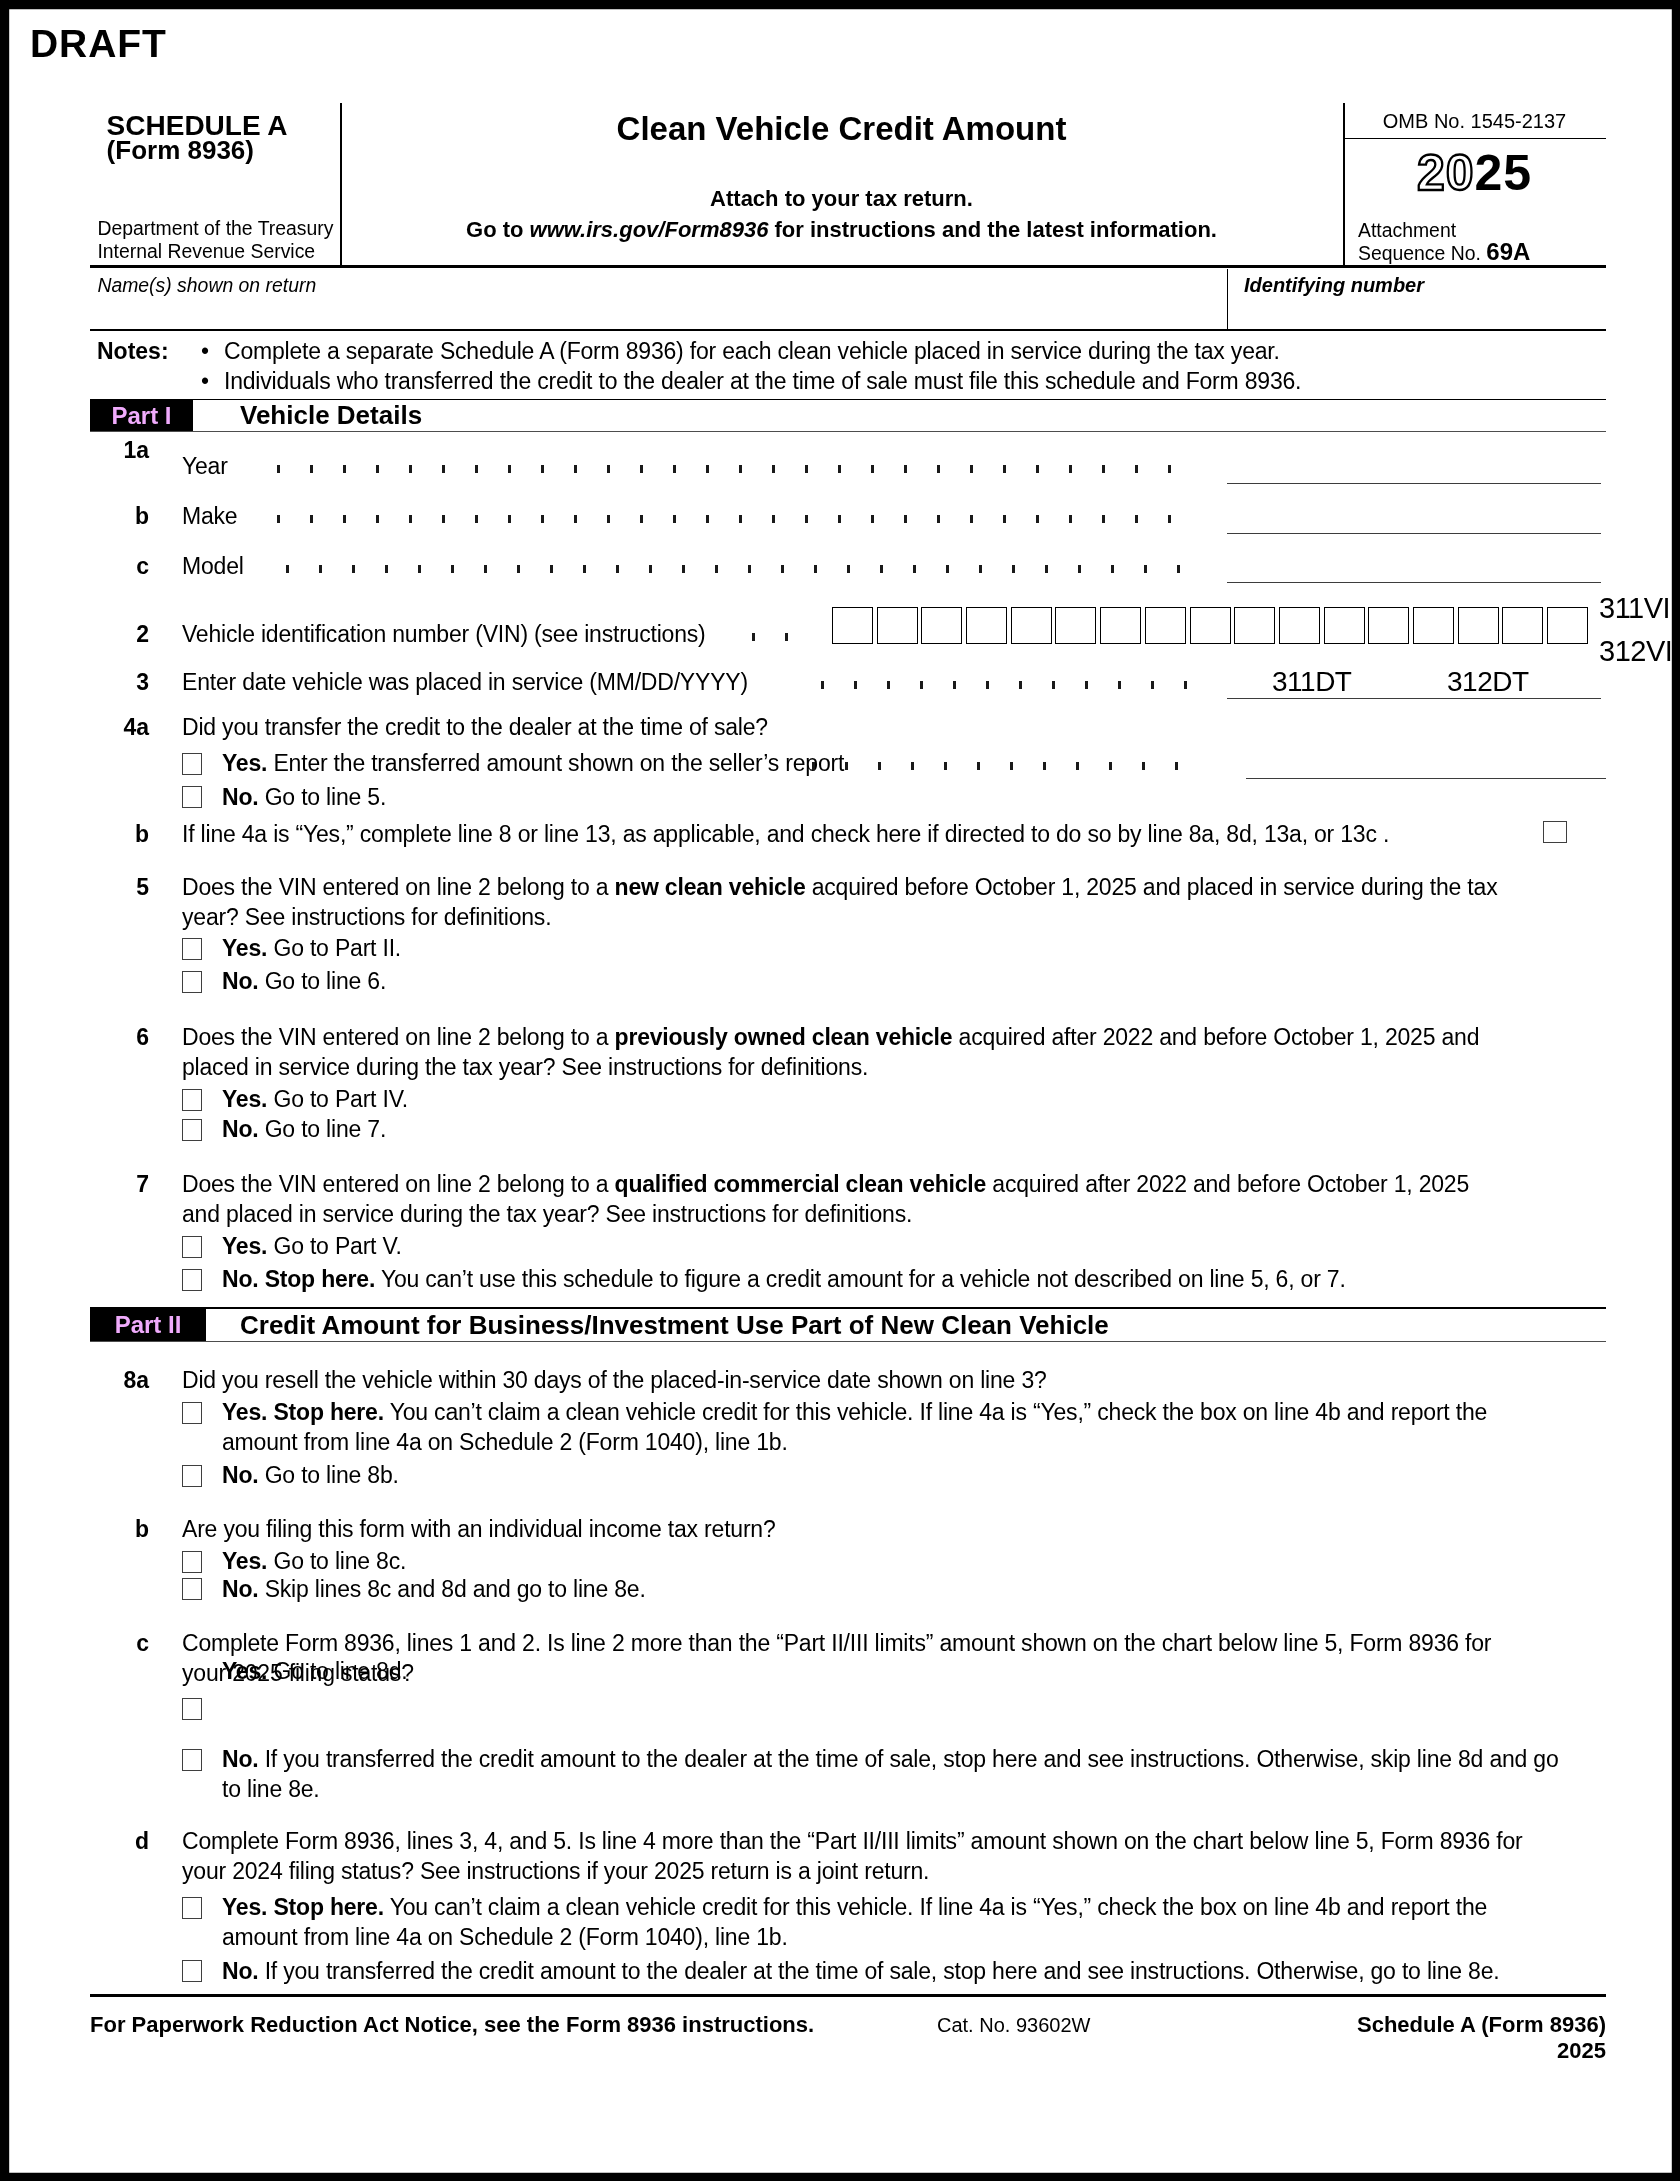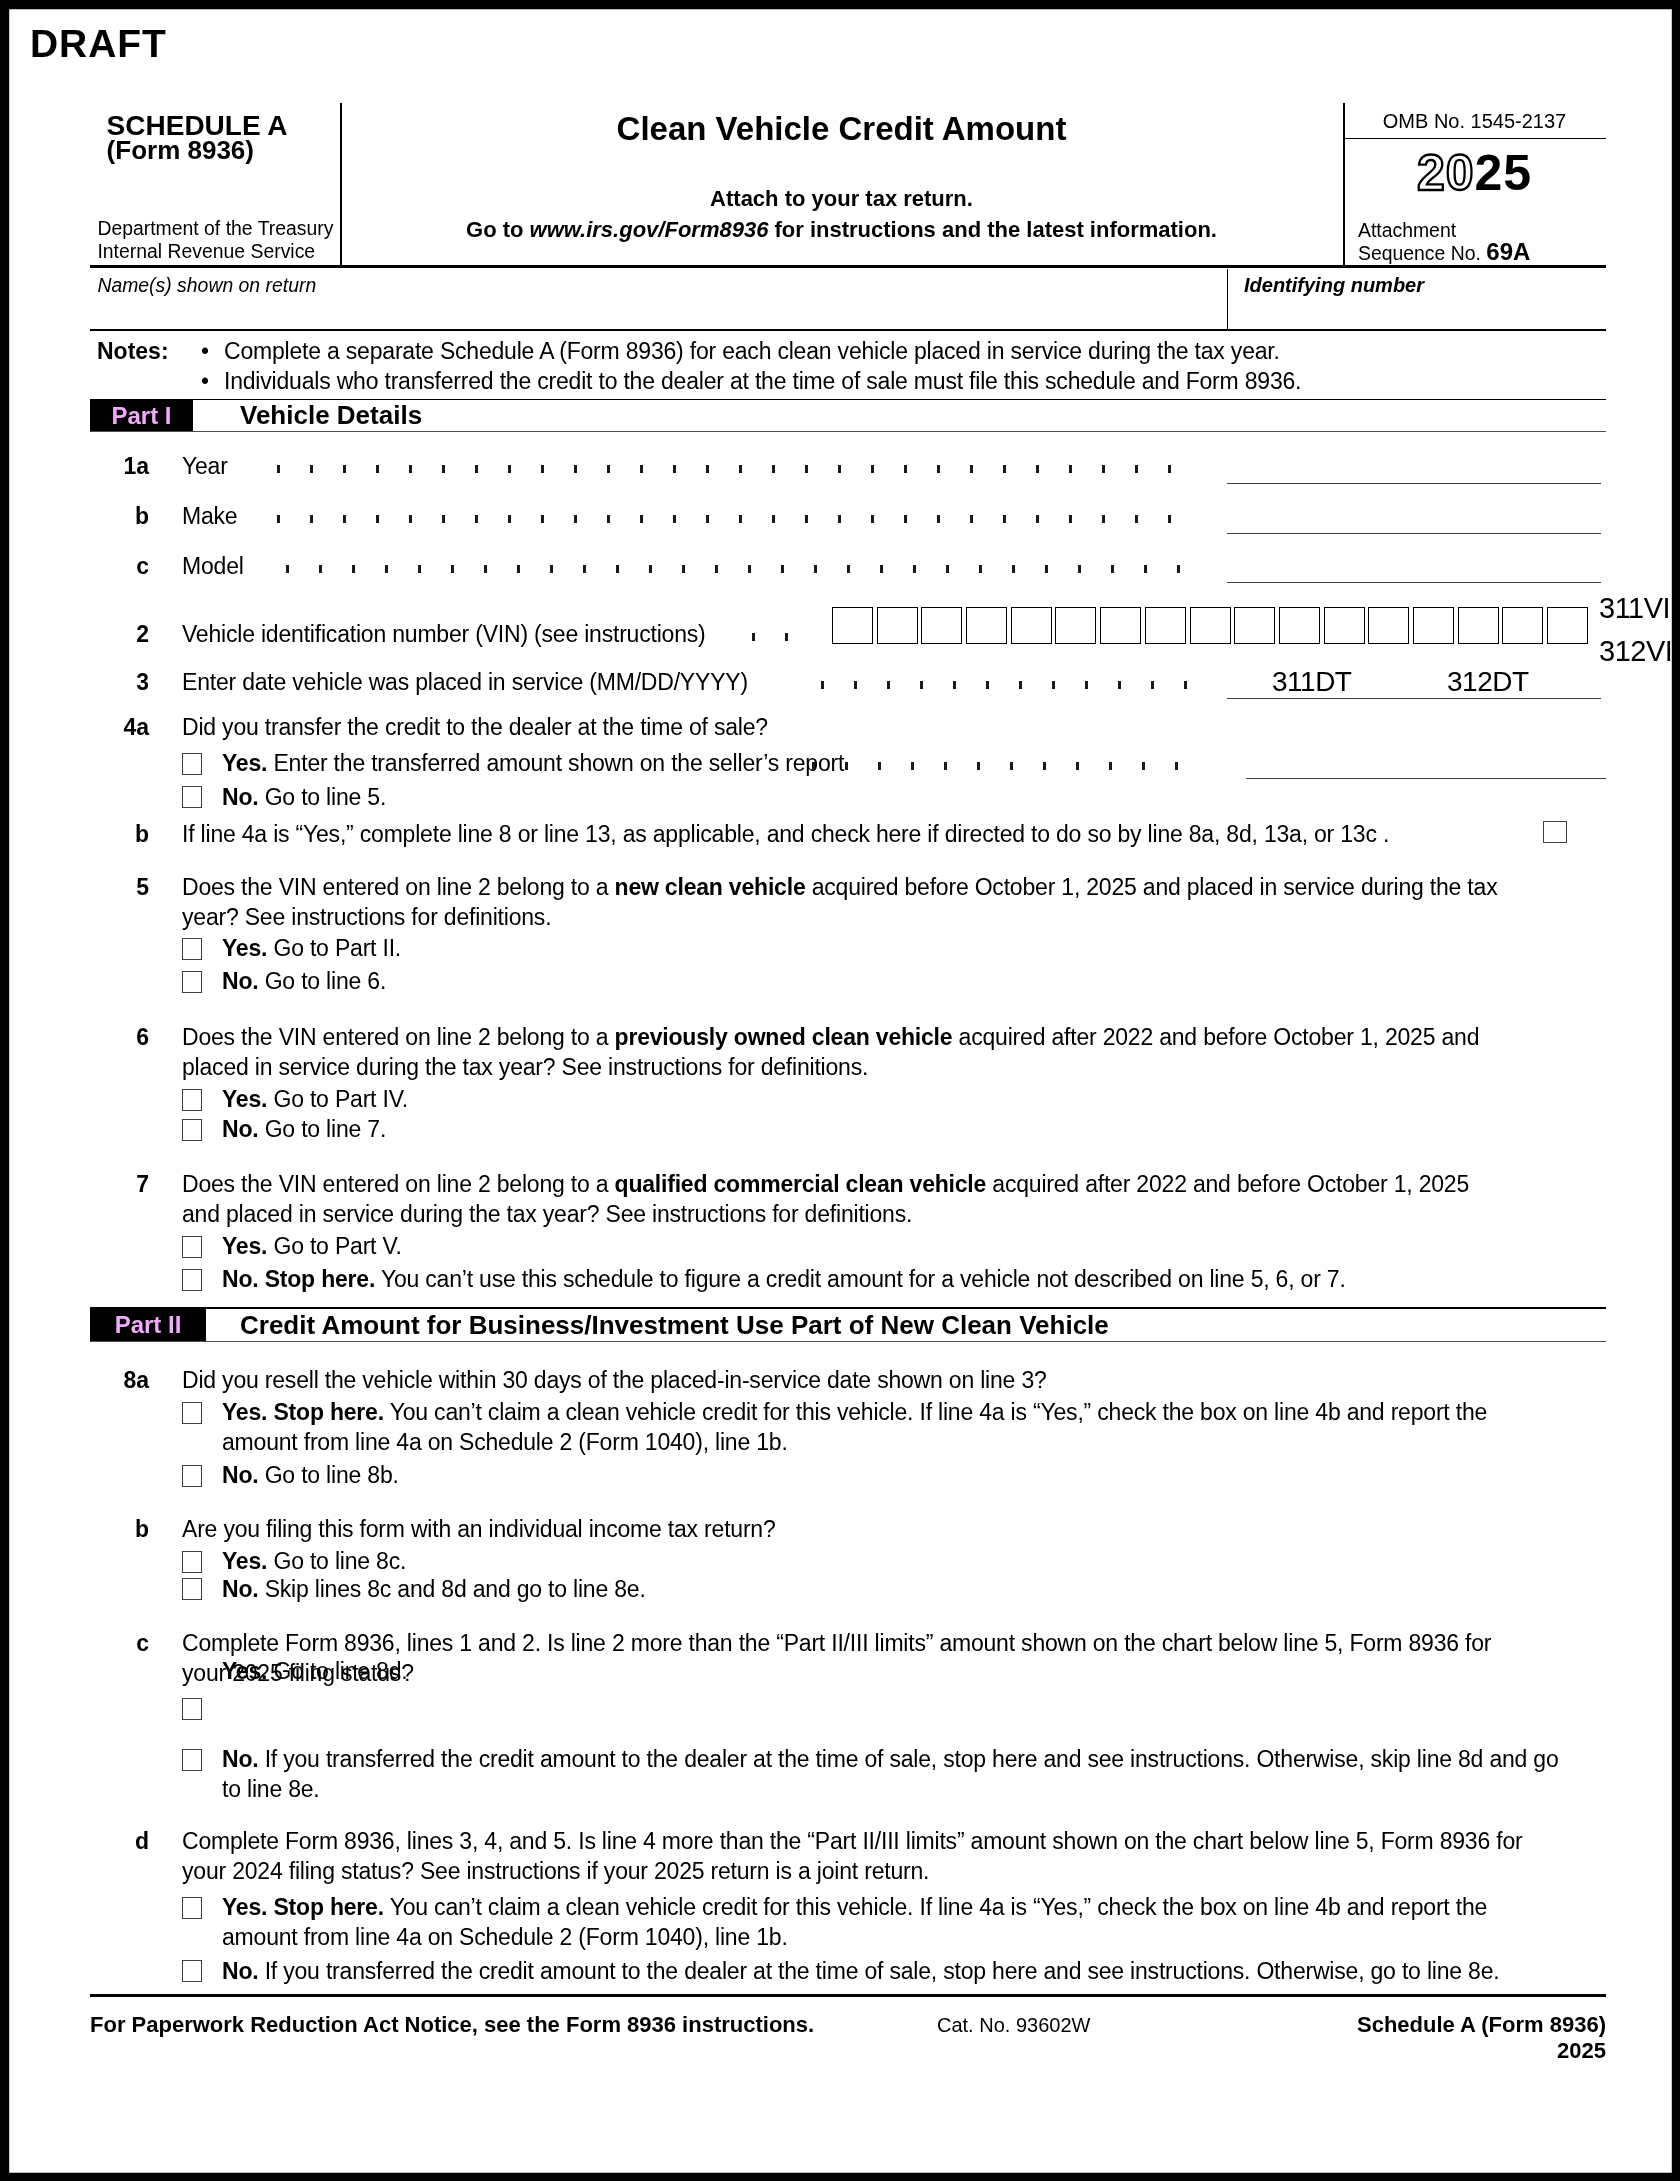--- a/index.html
+++ b/index.html
@@ -74,21 +74,21 @@
   <div class="abs" style="left:201px;top:338px;font-size:23px;">•</div>
   <div class="abs" style="left:224px;top:338px;font-size:23px;letter-spacing:-0.2px;">Complete a separate Schedule A (Form 8936) for each clean vehicle placed in service during the tax year.</div>
   <div class="abs" style="left:201px;top:368px;font-size:23px;">•</div>
   <div class="abs" style="left:224px;top:368px;font-size:23px;letter-spacing:-0.2px;">Individuals who transferred the credit to the dealer at the time of sale must file this schedule and Form 8936.</div>
 
   <div class="part-bar" style="top:399px;height:33px;border-top:1.8px solid #000;">
     <div class="part-label" style="width:103px;">Part I</div>
     <div class="part-title">Vehicle Details</div>
   </div>
 
-  <div class="num" style="top:452px;">1a</div>
+  <div class="num" style="top:436px;">1a</div>
   <div class="qtext" style="top:452px;">Year</div>
   <div class="leader" style="left:277px;top:465px;width:914px;"></div>
   <div class="uline" style="left:1227px;top:483px;width:374px;"></div>
 
   <div class="num" style="top:502px;">b</div>
   <div class="qtext" style="top:502px;">Make</div>
   <div class="leader" style="left:277px;top:515px;width:914px;"></div>
   <div class="uline" style="left:1227px;top:533px;width:374px;"></div>
 
   <div class="num" style="top:552px;">c</div>

